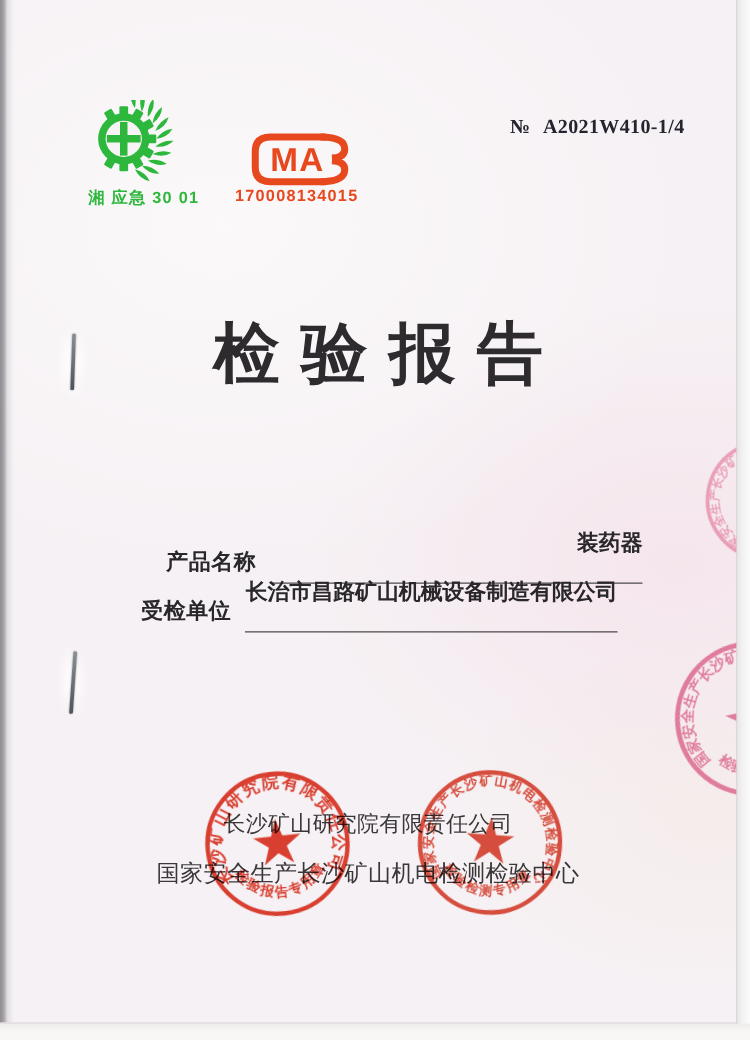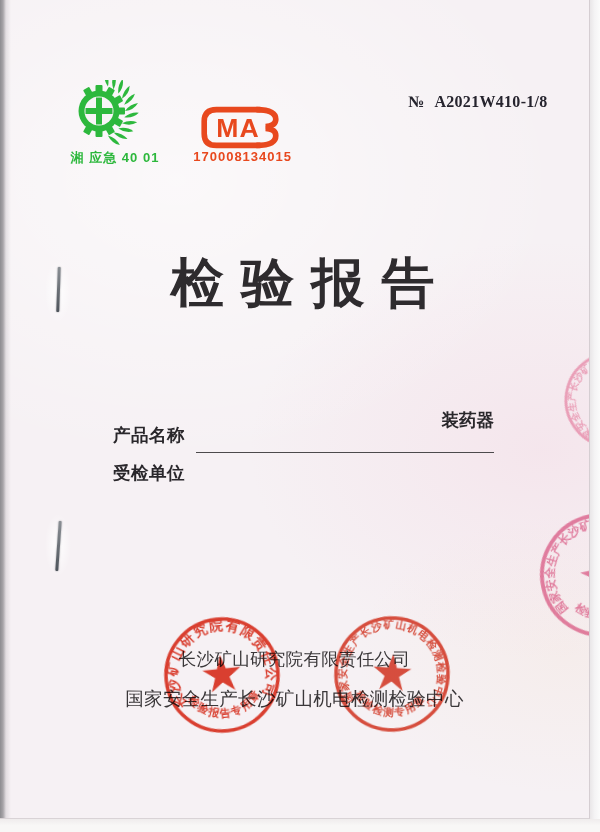--- a/index.html
+++ b/index.html
@@ -17,40 +17,40 @@
       background:linear-gradient(90deg,#e9e6e8,#f4f3f4 45%,#fbfbfb);}
   .edge-bottom{position:absolute;top:819px;left:0;right:0;height:13px;
       background:linear-gradient(180deg,#efecec,#f8f7f6 50%);}
 
   
   .safety-logo{position:absolute;left:73px;top:80px;width:84px;height:70px;}
   .safety-caption{position:absolute;left:58px;top:149px;width:114px;text-align:center;
       font-size:13px;font-weight:bold;color:#2db83d;letter-spacing:1px;
       font-family:"Liberation Sans","DejaVu Sans",sans-serif;}
   .cma-logo{position:absolute;left:199px;top:105px;width:82px;height:45px;}
-  .cma-number{position:absolute;left:188px;top:149px;width:104px;text-align:right;
+  .cma-number{position:absolute;left:188px;top:149px;width:104px;text-align:left;
       font-size:13px;font-weight:bold;color:#e8481e;letter-spacing:1px;
       font-family:"Liberation Sans","DejaVu Sans",sans-serif;}
   .report-no{position:absolute;left:408px;top:93px;font-size:16px;font-weight:bold;
       color:#26242e;letter-spacing:.3px;}
   .report-no .num{margin-left:10px;}
 
   
   .doc-title{position:absolute;left:0;top:248px;width:589px;text-align:center;
       font-size:53px;font-weight:bold;color:#2e2b2e;letter-spacing:2px;
       transform:translateX(9px);}
 
   
   .form-row{position:absolute;left:113px;display:flex;align-items:flex-end;}
   .form-label{width:74px;font-size:17.5px;font-weight:bold;color:#29272b;
       letter-spacing:.5px;padding-bottom:6px;white-space:nowrap;}
   .form-value{width:298px;margin-left:9px;border-bottom:1.6px solid #4c4a4c;
       text-align:right;font-size:17.5px;font-weight:bold;color:#29272b;
       padding-bottom:20px;white-space:nowrap;}
-  .row1{top:408px;} .row2{top:461px;} .row3{top:498px;}
+  .row1{top:422px;margin-left:20px;} .row2{top:461px;} .row3{top:498px;}
 
   
   .org-line{position:absolute;left:0;width:589px;text-align:center;color:#3a3739;z-index:1;}
   .org1{top:647px;font-size:17.5px;letter-spacing:.3px;}
   .org2{top:686px;font-size:18.5px;letter-spacing:.3px;}
 
   
   .stamp{position:absolute;mix-blend-mode:multiply;filter:blur(.3px);z-index:2;}
   .stamp-left{left:157px;top:610px;opacity:.92;transform:rotate(-6deg);}
   .stamp-right{left:327px;top:609px;opacity:.88;transform:rotate(4deg);}
@@ -99,44 +99,45 @@
           <path d="M52 30 q5 -7 13 -8 q-4 7 -13 8z" transform="rotate(-14 26 30)"></path>
           <path d="M52 30 q5 -7 13 -8 q-4 7 -13 8z"></path>
           <path d="M52 30 q5 -7 13 -8 q-4 7 -13 8z" transform="rotate(14 26 30)"></path>
           <path d="M52 30 q5 -7 13 -8 q-4 7 -13 8z" transform="rotate(28 26 30)"></path>
           <path d="M52 30 q5 -7 13 -8 q-4 7 -13 8z" transform="rotate(42 26 30)"></path>
           <path d="M52 30 q5 -7 13 -8 q-4 7 -13 8z" transform="rotate(56 26 30)"></path>
           <path d="M52 30 q5 -7 13 -8 q-4 7 -13 8z" transform="rotate(70 26 30)"></path>
         </g>
       </g>
     </svg>
-    <div class="safety-caption">湘 应急 40 01</div>
+    <div class="safety-caption">湘 应急 30 01</div>
 
     <svg class="cma-logo" viewBox="0 0 80 44">
       <g fill="none" stroke-width="5.5" stroke="#e8481e">
         <path d="M 60 4.5 H 17 Q 5 4.5 5 16 V 28 Q 5 39.5 17 39.5 H 60"></path>
         <path d="M 56 4.5 Q 75 4.5 75 14 Q 75 20.5 65 21"></path>
         <path d="M 56 39.5 Q 75 39.5 75 30 Q 75 23.5 65 23"></path>
       </g>
       <text x="38" y="31" text-anchor="middle" font-size="26" font-weight="bold" letter-spacing="1" font-family="Liberation Sans, DejaVu Sans, sans-serif" fill="#e8481e">MA</text>
     </svg>
     <div class="cma-number">170008134015</div>
 
     <div class="report-no">
-      <span>№</span><span class="num">A2021W410-1/8</span>
+      <span>№</span><span class="num">A2021W410-1/4</span>
     </div>
 
     <div class="doc-title">检 验 报 告</div>
 
     <div class="form-row row1">
       <div class="form-label">产品名称</div>
       <div class="form-value">装药器</div>
     </div>
     <div class="form-row row2">
       <div class="form-label">受检单位</div>
+      <div class="form-value">长治市昌路矿山机械设备制造有限公司</div>
     </div>
 
     <div class="org-line org1">长沙矿山研究院有限责任公司</div>
     <div class="org-line org2">国家安全生产长沙矿山机电检测检验中心</div>
 
     <svg class="stamp stamp-left" width="130" height="130" viewBox="-65 -65 130 130">
       <defs>
         <path id="aL" d="M -36.9 25.8 A 45 45 0 1 1 36.9 25.8" fill="none"></path>
         <path id="bL" d="M -36.4 21 A 42 42 0 0 0 36.4 21" fill="none"></path>
       </defs>

